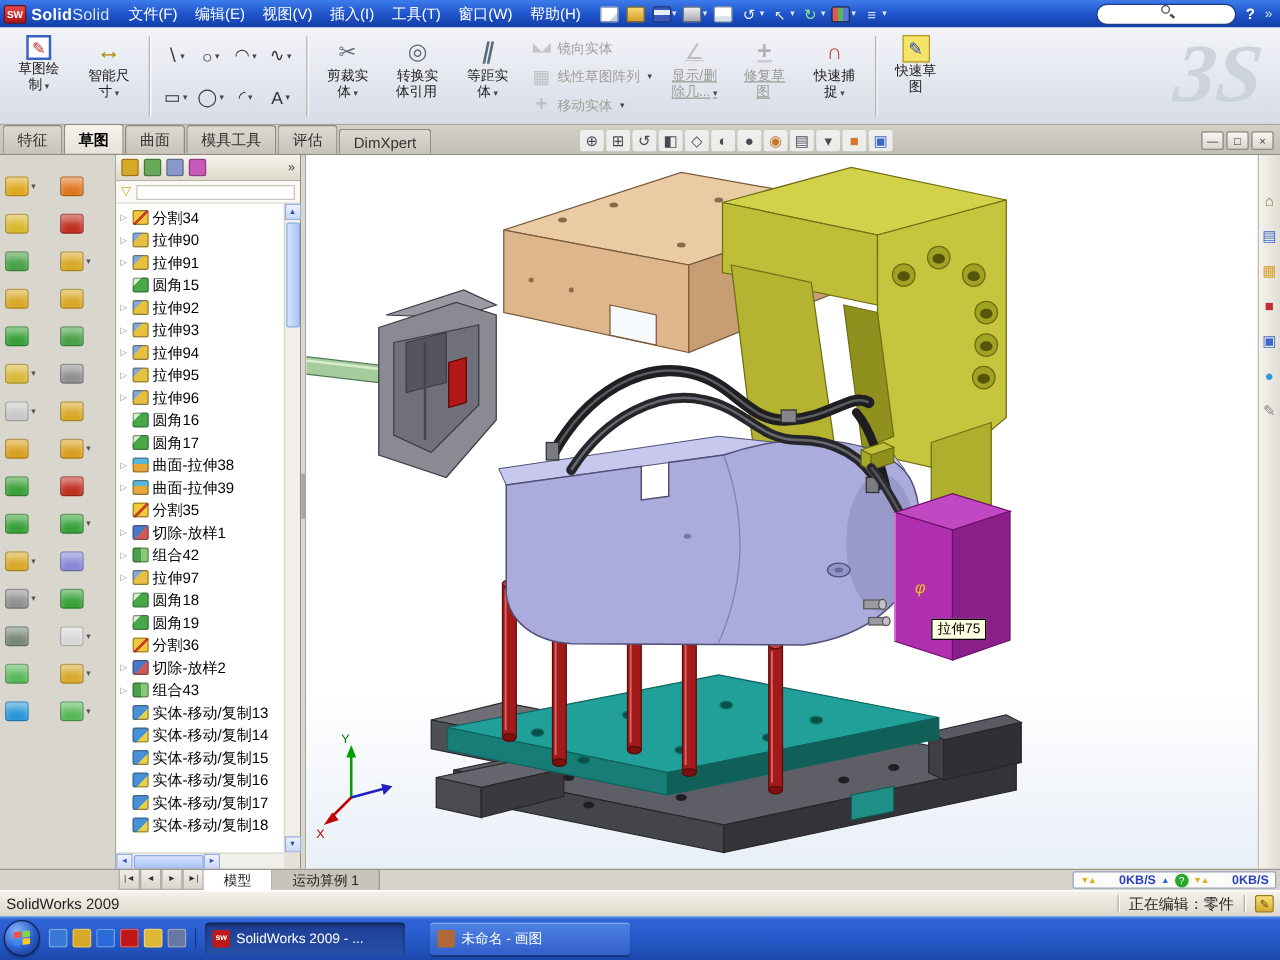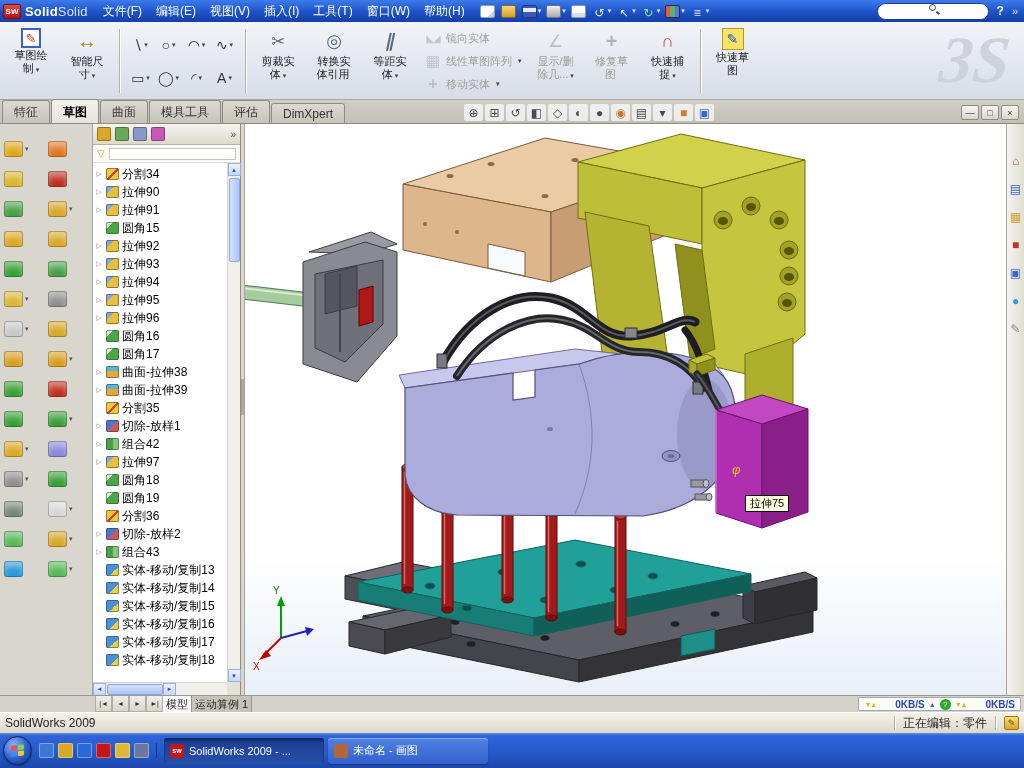--- a/index.html
+++ b/index.html
@@ -42,21 +42,21 @@
   .tb-chevron{font-size:11px;margin-right:6px;color:#dce6f8;}
 
   
   #cmdbar{position:absolute;left:0;top:22px;width:1024px;height:78px;background:linear-gradient(180deg,#f2f4f8,#d7dce7);
     border-bottom:1px solid #a8a8a0;display:flex;align-items:stretch;padding:3px 2px 2px 4px;gap:2px;}
   .cbtn{width:54px;flex:none;display:flex;flex-direction:column;align-items:center;font-size:11px;line-height:13px;color:#222;padding-top:3px;position:relative;z-index:1;}
   .cicon{width:26px;height:26px;display:flex;align-items:center;justify-content:center;margin-bottom:1px;}
   .cicon::before{display:inline-block;}
   .l1,.l2{display:block;text-align:center;white-space:nowrap;}
   .dd3{font-size:7px;color:#444;margin-left:2px;}
-  .cbtn.disabled{color:#9c9c96;}
+  .cbtn.disabled{color:#9c9c96;text-decoration:underline;}
   .cbtn.disabled .cicon,.sbtn.disabled .sicon{opacity:.4;filter:grayscale(1);}
   .ci-sketch{border:2px solid #3a62c0;background:#fff;width:20px;height:20px;}
   .ci-sketch::before{content:"✎";color:#c03030;font-size:13px;}
   .ci-dimension::before{content:"↔";color:#b08800;font-size:20px;font-weight:bold;}
   .ci-trim::before{content:"✂";color:#5a6a7a;font-size:17px;}
   .ci-convert::before{content:"◎";color:#5a6a7a;font-size:18px;}
   .ci-offset::before{content:"∥";color:#5a6a7a;font-size:18px;font-weight:bold;transform:skewX(-12deg);}
   .ci-relations::before{content:"∠";color:#6a7a8a;font-size:17px;}
   .ci-repair::before{content:"+";color:#c04040;font-size:20px;font-weight:bold;}
   .ci-snap::before{content:"∩";color:#c04040;font-size:17px;font-weight:bold;}
@@ -136,21 +136,21 @@
 
   #taskpane{width:18px;flex:none;background:linear-gradient(90deg,#f4f3ee,#e0ded4);border-left:1px solid #a8a59c;
     display:flex;flex-direction:column;align-items:center;padding-top:30px;gap:14px;}
   .tpi{font-size:12px;line-height:14px;}
 
   
   #bottomtabs{position:absolute;left:0;top:695px;width:1024px;height:17px;background:#d6d3ca;border-top:1px solid #9a978e;
     display:flex;align-items:stretch;padding-left:95px;}
   .bnav{width:17px;display:flex;align-items:center;justify-content:center;font-size:7px;color:#333;
     background:linear-gradient(#f0efe8,#d8d5cc);border:1px solid #b0ada2;border-top:none;}
-  .mtab{padding:0 3px;display:flex;align-items:center;font-size:11px;background:#c6c3b9;border-right:1px solid #9a978e;color:#222;white-space:nowrap;}
+  .mtab{padding:0 16px;display:flex;align-items:center;font-size:11px;background:#c6c3b9;border-right:1px solid #9a978e;color:#222;white-space:nowrap;}
   .mtab.active{background:#fff;}
   .netmeter{margin-left:auto;margin-right:3px;display:flex;align-items:center;gap:4px;background:#fbfbf7;
     border:1px solid #9aa8c0;padding:0 5px;margin-top:1px;margin-bottom:1px;border-radius:2px;}
   .nm-ic{color:#e0b018;font-size:7px;letter-spacing:-1px;}
   .nm-val{color:#2a44c0;font-size:10px;font-weight:bold;margin-left:15px;}
   .nm-up{color:#2a68d8;font-size:7px;}
   .nm-badge{width:11px;height:11px;border-radius:50%;background:#2aa82a;color:#fff;font-size:8px;display:flex;align-items:center;justify-content:center;}
 
   
   #statusbar{position:absolute;left:0;top:712px;width:1024px;height:21px;background:linear-gradient(#f4f2ea,#dcd8cb);
@@ -164,21 +164,21 @@
   #taskbar{position:absolute;left:0;top:733px;width:1024px;height:35px;display:flex;align-items:center;padding-left:3px;
     background:linear-gradient(180deg,#5a92ec 0%,#2f63d8 8%,#2558c6 60%,#1c47ab 100%);}
   .start-orb{width:29px;height:29px;border-radius:50%;flex:none;display:flex;align-items:center;justify-content:center;
     background:radial-gradient(circle at 35% 30%,#8ab6f8,#2a5ccc 55%,#12306e);border:1px solid #0c2458;
     box-shadow:0 1px 2px rgba(0,0,0,.4);margin-right:7px;}
   .flag{width:14px;height:12px;display:grid;grid-template-columns:6px 6px;grid-template-rows:5px 5px;gap:1px;transform:skewY(-6deg);}
   .flag span{border-radius:1px;}
   .f1{background:#f25048;}.f2{background:#7dd84e;}.f3{background:#3c8af0;}.f4{background:#f8c828;}
   .qlaunch{display:flex;align-items:center;gap:4px;padding-right:7px;border-right:1px solid rgba(10,30,90,.6);}
   .ql-ic{width:15px;height:15px;border-radius:2px;box-shadow:inset 0 0 0 1px rgba(255,255,255,.35);}
-  .tasks{display:flex;align-items:center;gap:4px;margin-left:7px;}
+  .tasks{display:flex;align-items:center;gap:20px;margin-left:7px;}
   .task{height:26px;width:160px;border-radius:3px;display:flex;align-items:center;gap:5px;padding:0 6px;font-size:11px;color:#fff;
     background:linear-gradient(#4f82e4,#3260cc);box-shadow:inset 0 1px 0 rgba(255,255,255,.35),0 1px 1px rgba(0,0,0,.3);
     white-space:nowrap;overflow:hidden;}
   .task.active{background:linear-gradient(#1c3d92,#2850a8);box-shadow:inset 0 2px 3px rgba(0,0,0,.45);}
   .task-ic{width:14px;height:14px;border-radius:2px;flex:none;display:flex;align-items:center;justify-content:center;
     font-size:7px;color:#fff;font-weight:bold;}
   .tb-spacer{flex:1;}
   .tray{height:100%;display:flex;align-items:center;gap:3px;padding:0 10px;border-left:1px solid #123186;
     background:linear-gradient(180deg,#3a74e0 0%,#2558c6 60%,#1c47ab 100%);box-shadow:inset 2px 0 2px rgba(255,255,255,.25);}
   .tray-ic{width:13px;height:13px;border-radius:2px;box-shadow:inset 0 0 0 1px rgba(0,0,0,.25);}

